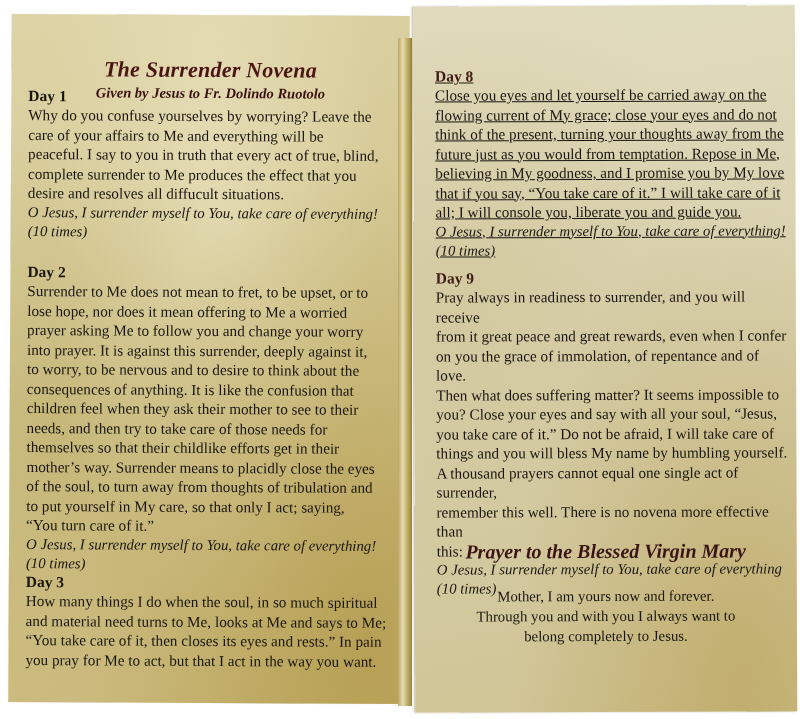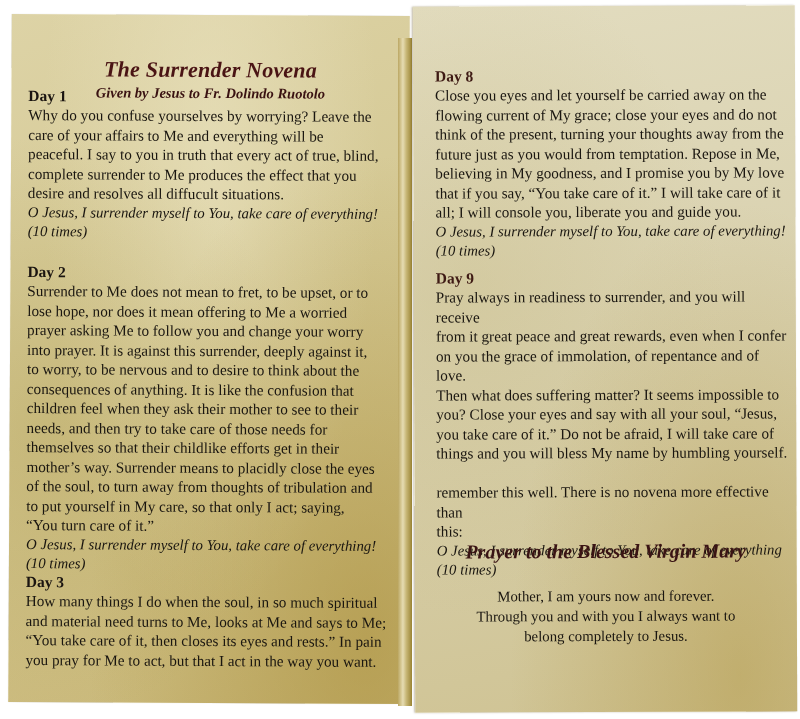--- a/index.html
+++ b/index.html
@@ -119,21 +119,21 @@
       <span>and material need turns to Me, looks at Me and says to Me;</span><br>
       <span>“You take care of it, then closes its eyes and rests.” In pain</span><br>
       <span>you pray for Me to act, but that I act in the way you want.</span>
     </p>
   </div>
 </div>
 
 <div class="spine"></div>
 
 <div class="card card-right">
-  <div class="day" style="top:60px;">
+  <div class="day" style="top:60px;text-decoration:underline;">
     <div class="day-heading">Day 8</div>
     <p class="day-body">
       <span>Close you eyes and let yourself be carried away on the</span><br>
       <span>flowing current of My grace; close your eyes and do not</span><br>
       <span>think of the present, turning your thoughts away from the</span><br>
       <span>future just as you would from temptation. Repose in Me,</span><br>
       <span>believing in My goodness, and I promise you by My love</span><br>
       <span>that if you say, “You take care of it.” I will take care of it</span><br>
       <span>all; I will console you, liberate you and guide you.</span>
     </p>
@@ -144,21 +144,21 @@
   <div class="day" style="top:262px;">
     <div class="day-heading">Day 9</div>
     <p class="day-body">
       <span>Pray always in readiness to surrender, and you will receive</span><br>
       <span>from it great peace and great rewards, even when I confer</span><br>
       <span>on you the grace of immolation, of repentance and of love.</span><br>
       <span>Then what does suffering matter? It seems impossible to</span><br>
       <span>you?  Close your eyes and say with all your soul, “Jesus,</span><br>
       <span>you take care of it.” Do not be afraid, I will take care of</span><br>
       <span>things and you will bless My name by humbling yourself.</span><br>
-      <br>
+      <span>A thousand prayers cannot equal one single act of surrender,</span><br>
       <span>remember this well. There is no novena more effective than</span><br>
       <span>this:</span>
     </p>
     <p class="day-prayer">O Jesus, I surrender myself to You, take care of everything</p>
     <p class="day-count">(10 times)</p>
   </div>
 
   <div class="mary-title">Prayer to the Blessed Virgin Mary</div>
   <div class="mary-body">
     <div>Mother, I am yours now and forever.</div>

